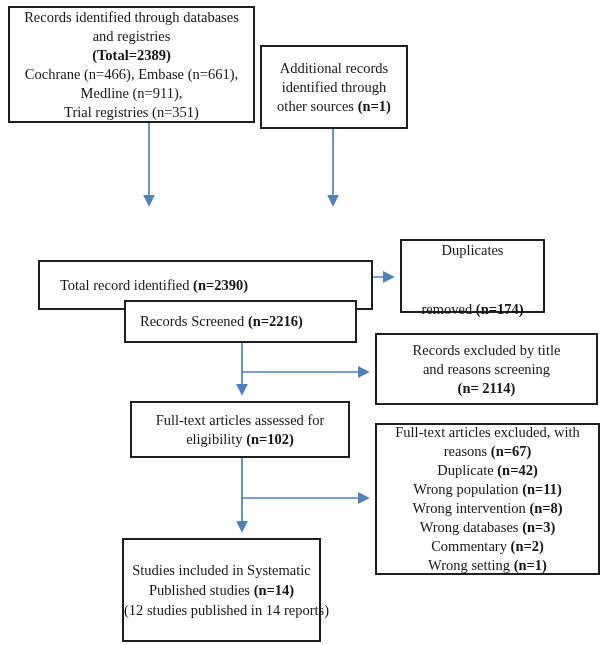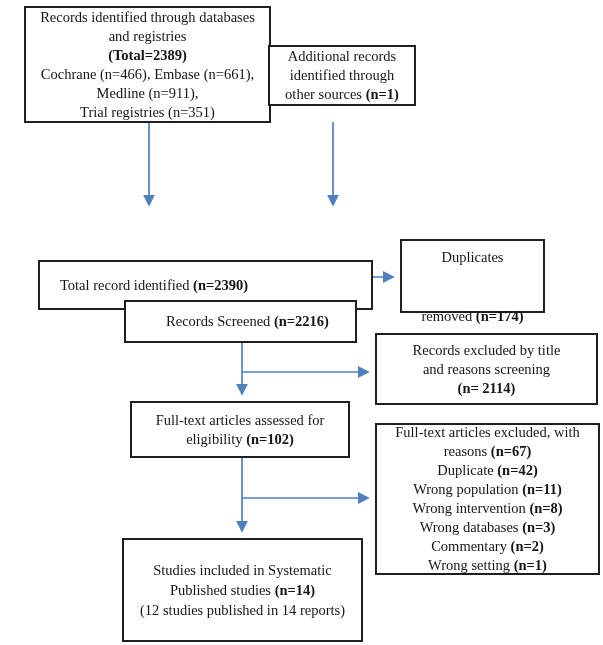--- a/index.html
+++ b/index.html
@@ -23,29 +23,29 @@
     font-size:14.5px;
     line-height:19px;
     display:flex;
     flex-direction:column;
     justify-content:center;
     text-align:center;
   }
   .box .line{white-space:nowrap;}
   .box .b{font-weight:bold;}
   
-  #box-records-identified{left:24px;top:6px;width:247px;height:117px;}
-  #box-additional-records{left:268px;top:45px;width:148px;height:61px;}
+  #box-records-identified{left:8px;top:6px;width:247px;height:117px;}
+  #box-additional-records{left:260px;top:45px;width:148px;height:84px;}
   #box-total-identified{left:38px;top:212px;width:335px;height:50px;justify-content:center;align-items:flex-start;padding-left:20px;text-align:left;margin-top:48px;}
-  #box-duplicates-removed{left:400px;top:239px;width:145px;height:74px;justify-content:space-between;padding-top:7px;gap:40px;}
-  #box-records-screened{left:124px;top:300px;width:233px;height:43px;justify-content:center;align-items:center;padding-left:14px;text-align:left;}
+  #box-duplicates-removed{left:400px;top:239px;width:145px;height:74px;justify-content:center;padding-top:7px;gap:40px;}
+  #box-records-screened{left:124px;top:300px;width:233px;height:43px;justify-content:center;align-items:flex-start;padding-left:14px;text-align:left;}
   #box-records-excluded{left:375px;top:333px;width:223px;height:72px;}
   #box-fulltext-assessed{left:130px;top:401px;width:220px;height:57px;}
   #box-fulltext-excluded{left:375px;top:423px;width:225px;height:152px;}
-  #box-studies-included{left:122px;top:538px;width:241px;height:104px;line-height:20px;}
+  #box-studies-included{left:122px;top:538px;width:199px;height:104px;line-height:20px;}
   #flow-arrows{position:absolute;left:0;top:0;width:603px;height:645px;pointer-events:none;}
   #flow-arrows line{stroke:var(--arrow);stroke-width:1.7;}
   #flow-arrows .arrowhead{fill:var(--arrow);}
 </style>
 </head>
 <body>
 
 <svg id="flow-arrows" viewBox="0 0 603 645" xmlns="http://www.w3.org/2000/svg" aria-hidden="true">
   <defs>
     <marker id="ah" viewBox="0 0 10 10" refX="8.5" refY="5" markerWidth="7" markerHeight="7" orient="auto-start-reverse">

